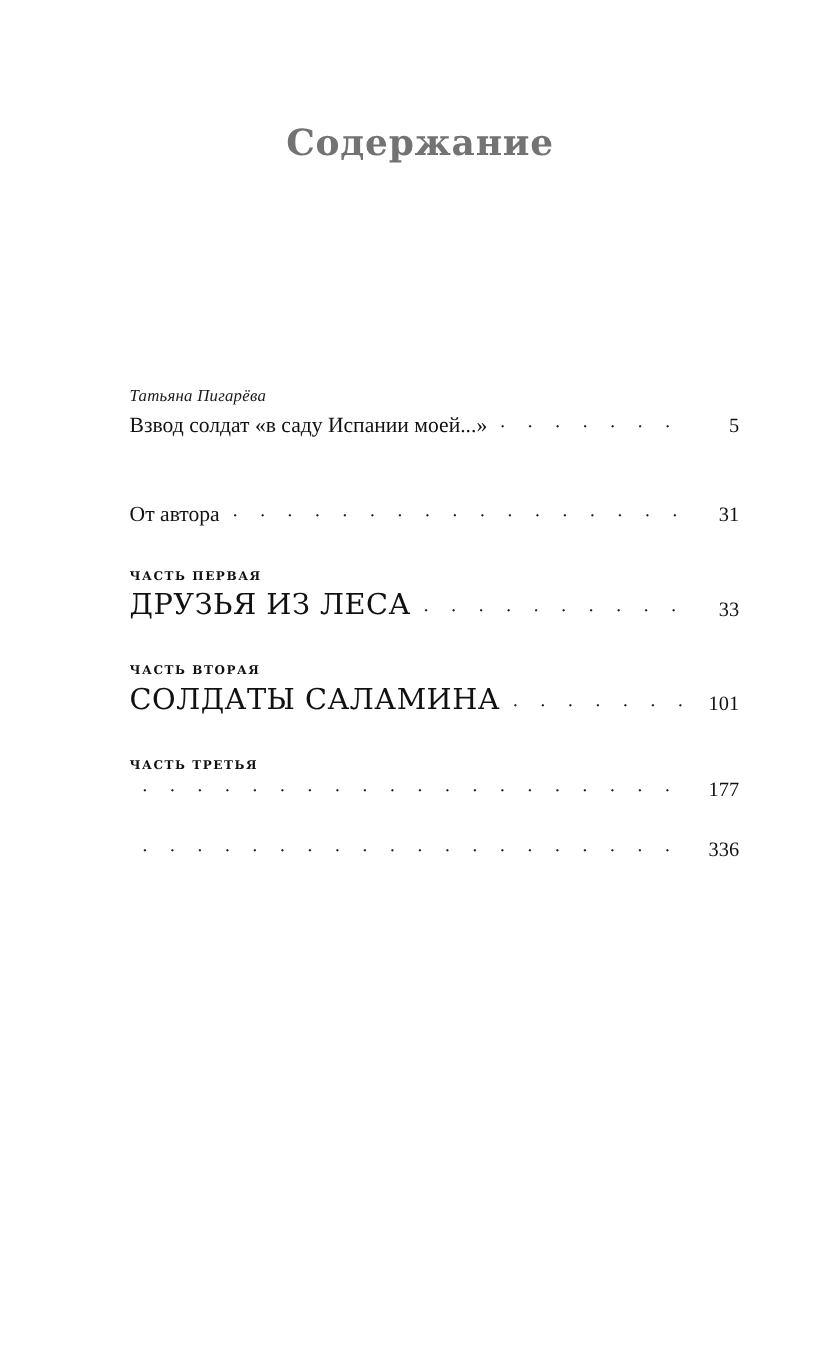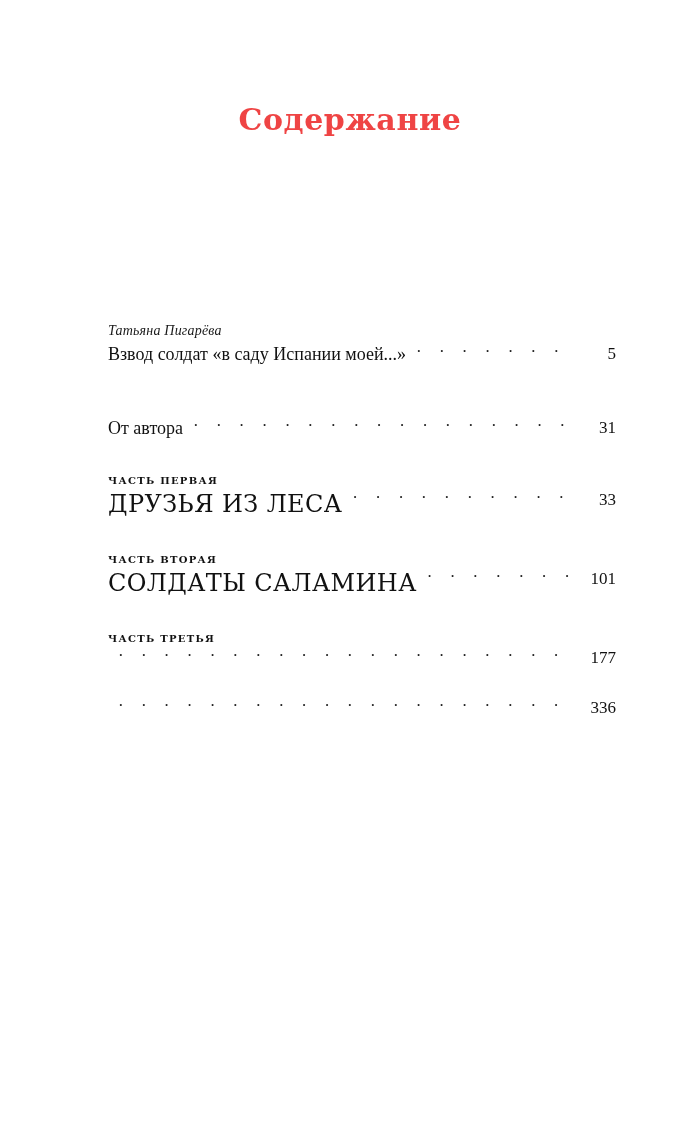--- a/index.html
+++ b/index.html
@@ -24,21 +24,21 @@
   }
 
   .toc-title {
     text-align: center;
     font-family: "DejaVu Serif", "Liberation Serif", serif;
     font-weight: bold;
     font-size: 30px;
     letter-spacing: 0.6px;
     margin: 0;
     padding-top: 102px;
-    color: #ef4444;
+    color: #737373;
   }
 
   .toc-body {
     position: absolute;
     left: 108px;
     top: 323px;
     width: 508px;
   }
 
   .entry {
@@ -59,21 +59,21 @@
     font-size: 10px;
     font-weight: bold;
     letter-spacing: 1.3px;
     text-transform: uppercase;
     color: #111111;
     margin-bottom: 4px;
   }
 
   .entry-line {
     display: flex;
-    align-items: flex-start;
+    align-items: flex-end;
     width: 100%;
   }
 
   .entry-title {
     font-family: "Liberation Serif", "DejaVu Serif", serif;
     font-size: 18px;
     color: #111111;
     white-space: nowrap;
   }
 

